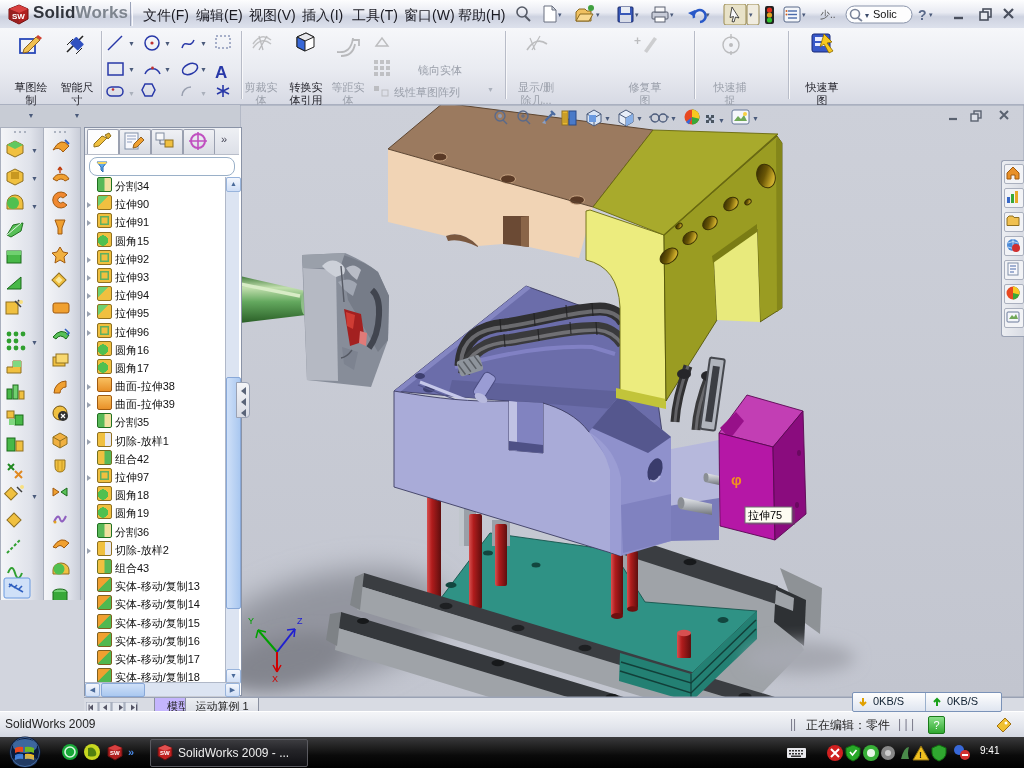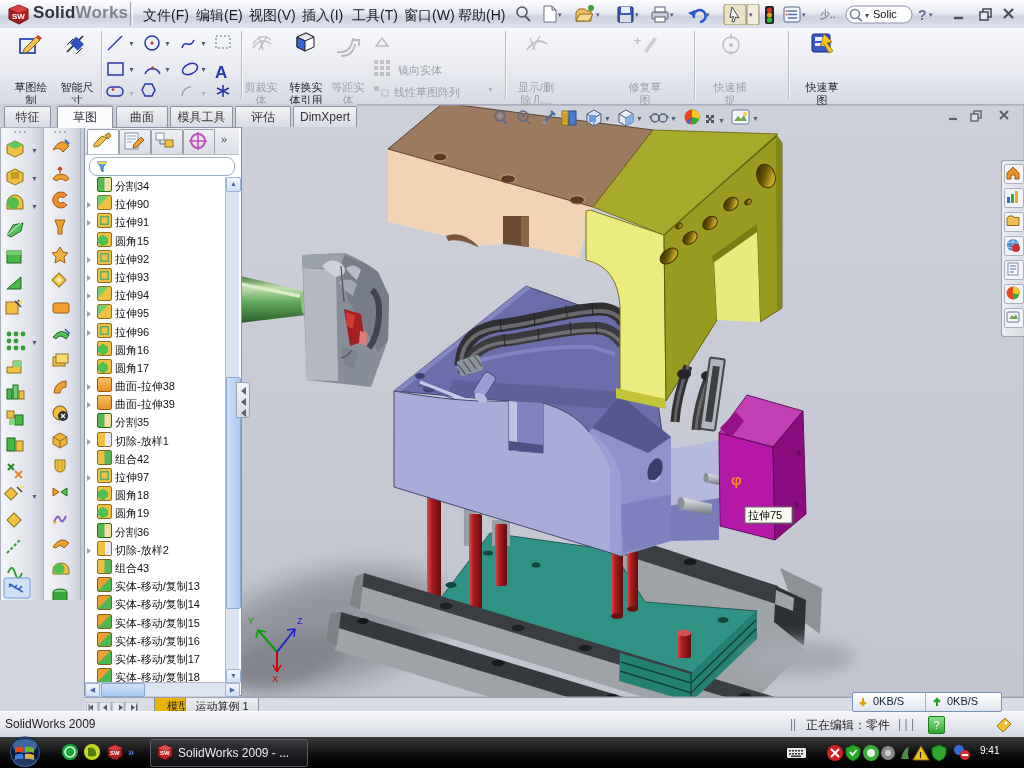--- a/index.html
+++ b/index.html
@@ -244,21 +244,21 @@
       <rect x="2" y="32" width="4" height="4"></rect>
           <rect x="8" y="32" width="4" height="4"></rect>
           <rect x="14" y="32" width="4" height="4"></rect>
       <rect x="2" y="38" width="4" height="4"></rect>
           <rect x="8" y="38" width="4" height="4"></rect>
           <rect x="14" y="38" width="4" height="4"></rect>
       <rect x="2" y="52" width="5" height="5"></rect>
           <rect x="10" y="56" width="6" height="6" fill="none" stroke="#999"></rect>
         </g>
     </svg>
-    <div class="abs cmbtn g" style="left:398px;top:36px;text-align:center">镜向实体</div>
+    <div class="abs cmbtn g" style="left:418px;top:36px;text-align:center">镜向实体</div>
     <div class="abs cmbtn g" style="left:394px;top:58px;text-align:left">线性草图阵列</div>
     <div class="abs cmbtn g" style="left:394px;top:80px;text-align:left">移动实体</div>
     <div class="abs cmdd g" style="left:487px;top:58px">▼</div>
     <div class="abs cmsep" style="left:505px"></div>
     <svg class="abs" style="left:524px;top:6px;opacity:.5" width="26" height="22" viewBox="0 0 26 22">
       <path d="M3,16 q9,-14 20,-6" stroke="#888" fill="none" stroke-width="1.6"></path>
       <path d="M6,4 l5,12 m5,-14 l-8,14" stroke="#888" stroke-width="1.2"></path>
     </svg>
     <div class="abs cmbtn g" style="left:511px;top:53px;width:50px">显示/删<br>除几...</div>
     <div class="abs cmdd g" style="left:531px;top:84px;width:10px">▼</div>
@@ -497,28 +497,20 @@
 <path d="M295,629 l-8,1 m8,-1 l-1,8" stroke="#2020d0" stroke-width="1.5"></path>
 <path d="M277,652 L277,672" stroke="#d00000"></path>
 <path d="M277,672 l-4,-7 m4,7 l4,-7" stroke="#d00000" stroke-width="1.5"></path>
 </g>
 <text x="248" y="624" font-size="9" fill="#00a000" font-family="Liberation Sans">Y</text>
 <text x="297" y="624" font-size="9" fill="#2020d0" font-family="Liberation Sans">Z</text>
 <text x="272" y="682" font-size="9" fill="#d00000" font-family="Liberation Sans">X</text>
 
 <rect x="240" y="105" width="784" height="592" fill="none" stroke="#9aa2b4" stroke-width="1"></rect>
 </svg>
-  <div class="abs" id="tabrow">
-    <div class="abs tab" style="left:4px;width:45px">特征</div>
-    <div class="abs tab" style="left:116px;width:50px">曲面</div>
-    <div class="abs tab" style="left:170px;width:61px">模具工具</div>
-    <div class="abs tab" style="left:235px;width:54px">评估</div>
-    <div class="abs tab" style="left:293px;width:62px">DimXpert</div>
-    <div class="abs tab act" style="left:57px;width:54px">草图</div>
-  </div>
   <div class="abs" id="lcol1">
     <svg width="40" height="471" viewBox="0 0 40 471">
       <g fill="#98a0b0">
           <circle cx="14" cy="4" r="1"></circle>
           <circle cx="19" cy="4" r="1"></circle>
           <circle cx="24" cy="4" r="1"></circle>
         </g>
       <g transform="translate(4,11)">
         <path d="M2,6 l8,-4 8,4 v8 l-8,4 -8,-4 z" fill="#f0c040" stroke="#907020"></path>
           <path d="M2,6 l8,-4 8,4 -8,4 z" fill="#60c860"></path>
@@ -765,21 +757,21 @@
             <rect x="39" y="0" width="12" height="11"></rect>
           </g>
           <g fill="#556">
             <path d="M3,5.5 l4,-3 v6 z M2.5,2.5 v6 h1.2 v-6 z"></path>
             <path d="M17,5.5 l4,-3 v6 z"></path>
             <path d="M33,2.5 l4,3 -4,3 z"></path>
             <path d="M45,2.5 l4,3 -4,3 z M50,2.5 v6 h1.2 v-6 z"></path>
           </g>
         </svg>
     </div>
-    <div class="abs dtab" style="left:70px;width:46px;background:#eab308">模型</div>
+    <div class="abs dtab" style="left:70px;width:46px;background:#c4b5fd">模型</div>
     <div class="abs dtab" style="left:101px;width:72px;background:linear-gradient(#eceef2,#d8dbe3)">运动算例 1</div>
   </div>
   <div class="abs" id="statusbar">
     <div class="abs" style="left:5px;top:5px">SolidWorks 2009</div>
     <div class="abs" style="left:790px;top:5px;color:#778">||</div>
     <div class="abs" style="left:806px;top:5px">正在编辑：零件</div>
     <div class="abs" style="left:898px;top:5px;color:#778">| | |</div>
     <div class="abs" style="left:928px;top:4px;width:15px;height:16px;background:linear-gradient(#8ae08a,#30a830);border:1px solid #1a7a1a;border-radius:2px;color:#fff;font-size:11px;text-align:center;line-height:16px">?</div>
     <svg class="abs" style="left:995px;top:4px" width="18" height="18" viewBox="0 0 18 18">
         <path d="M2,10 L10,2 l6,6 -8,8 z" fill="#f0c030" stroke="#a07010"></path>

